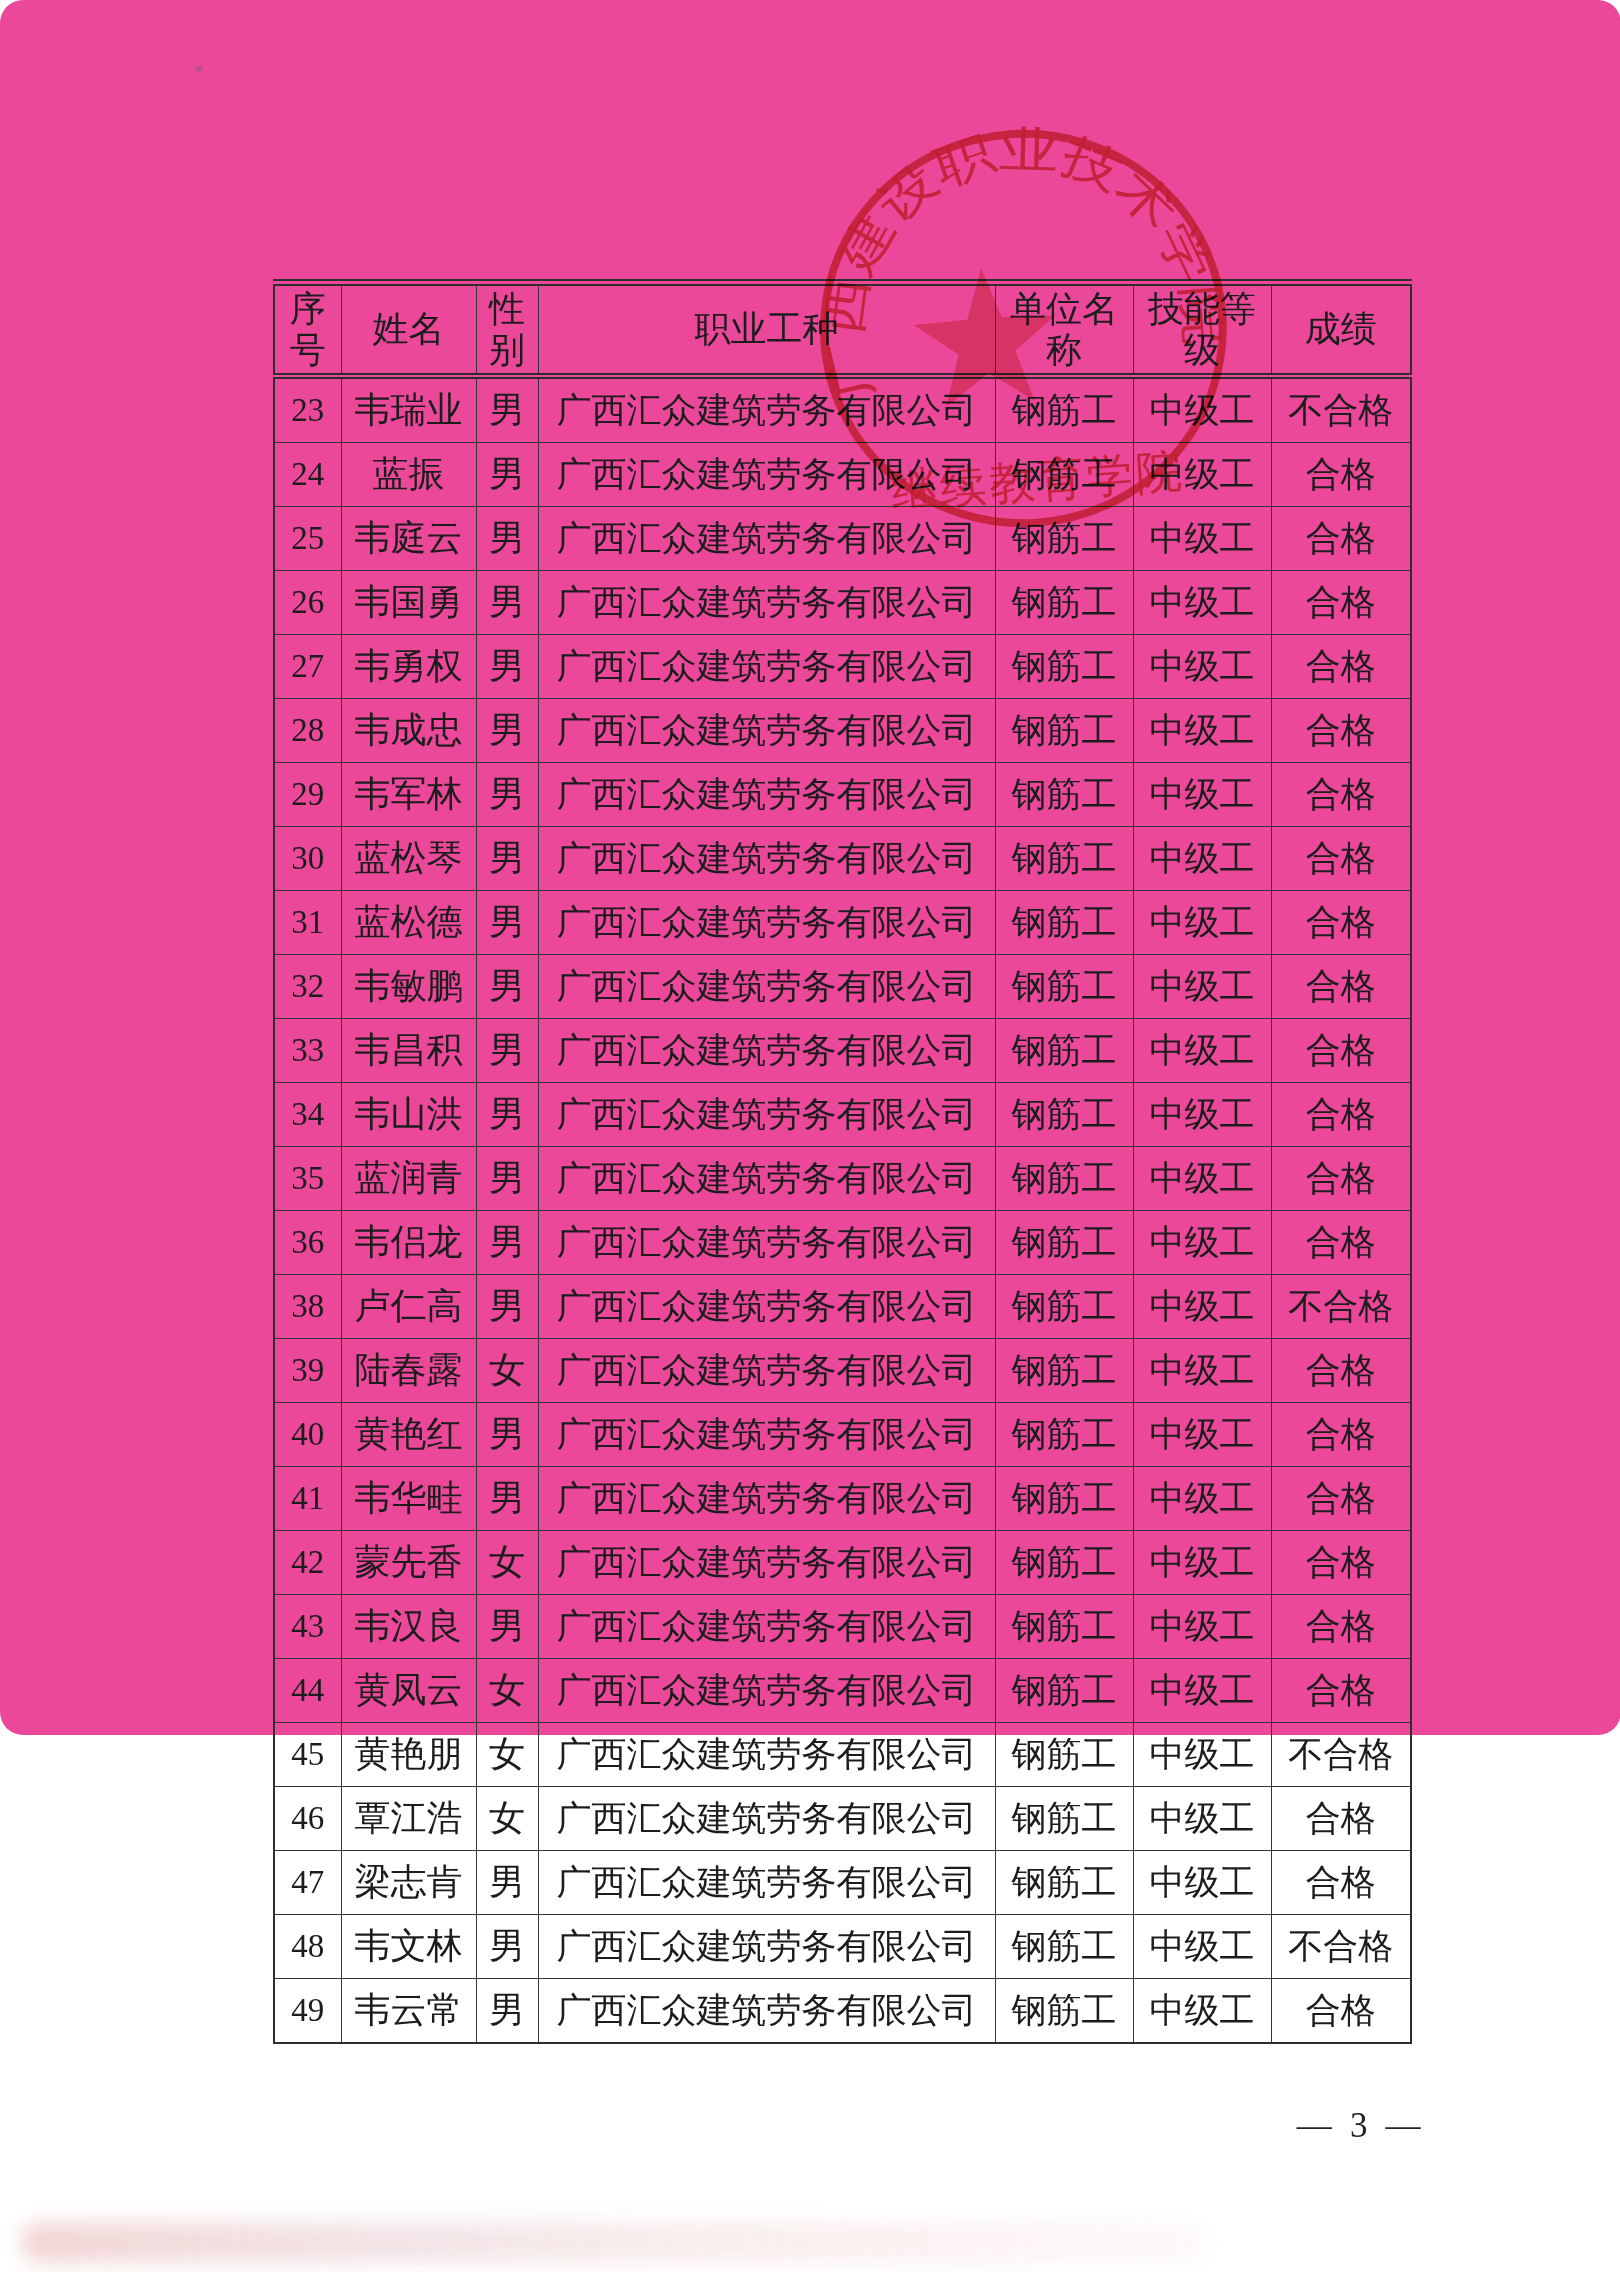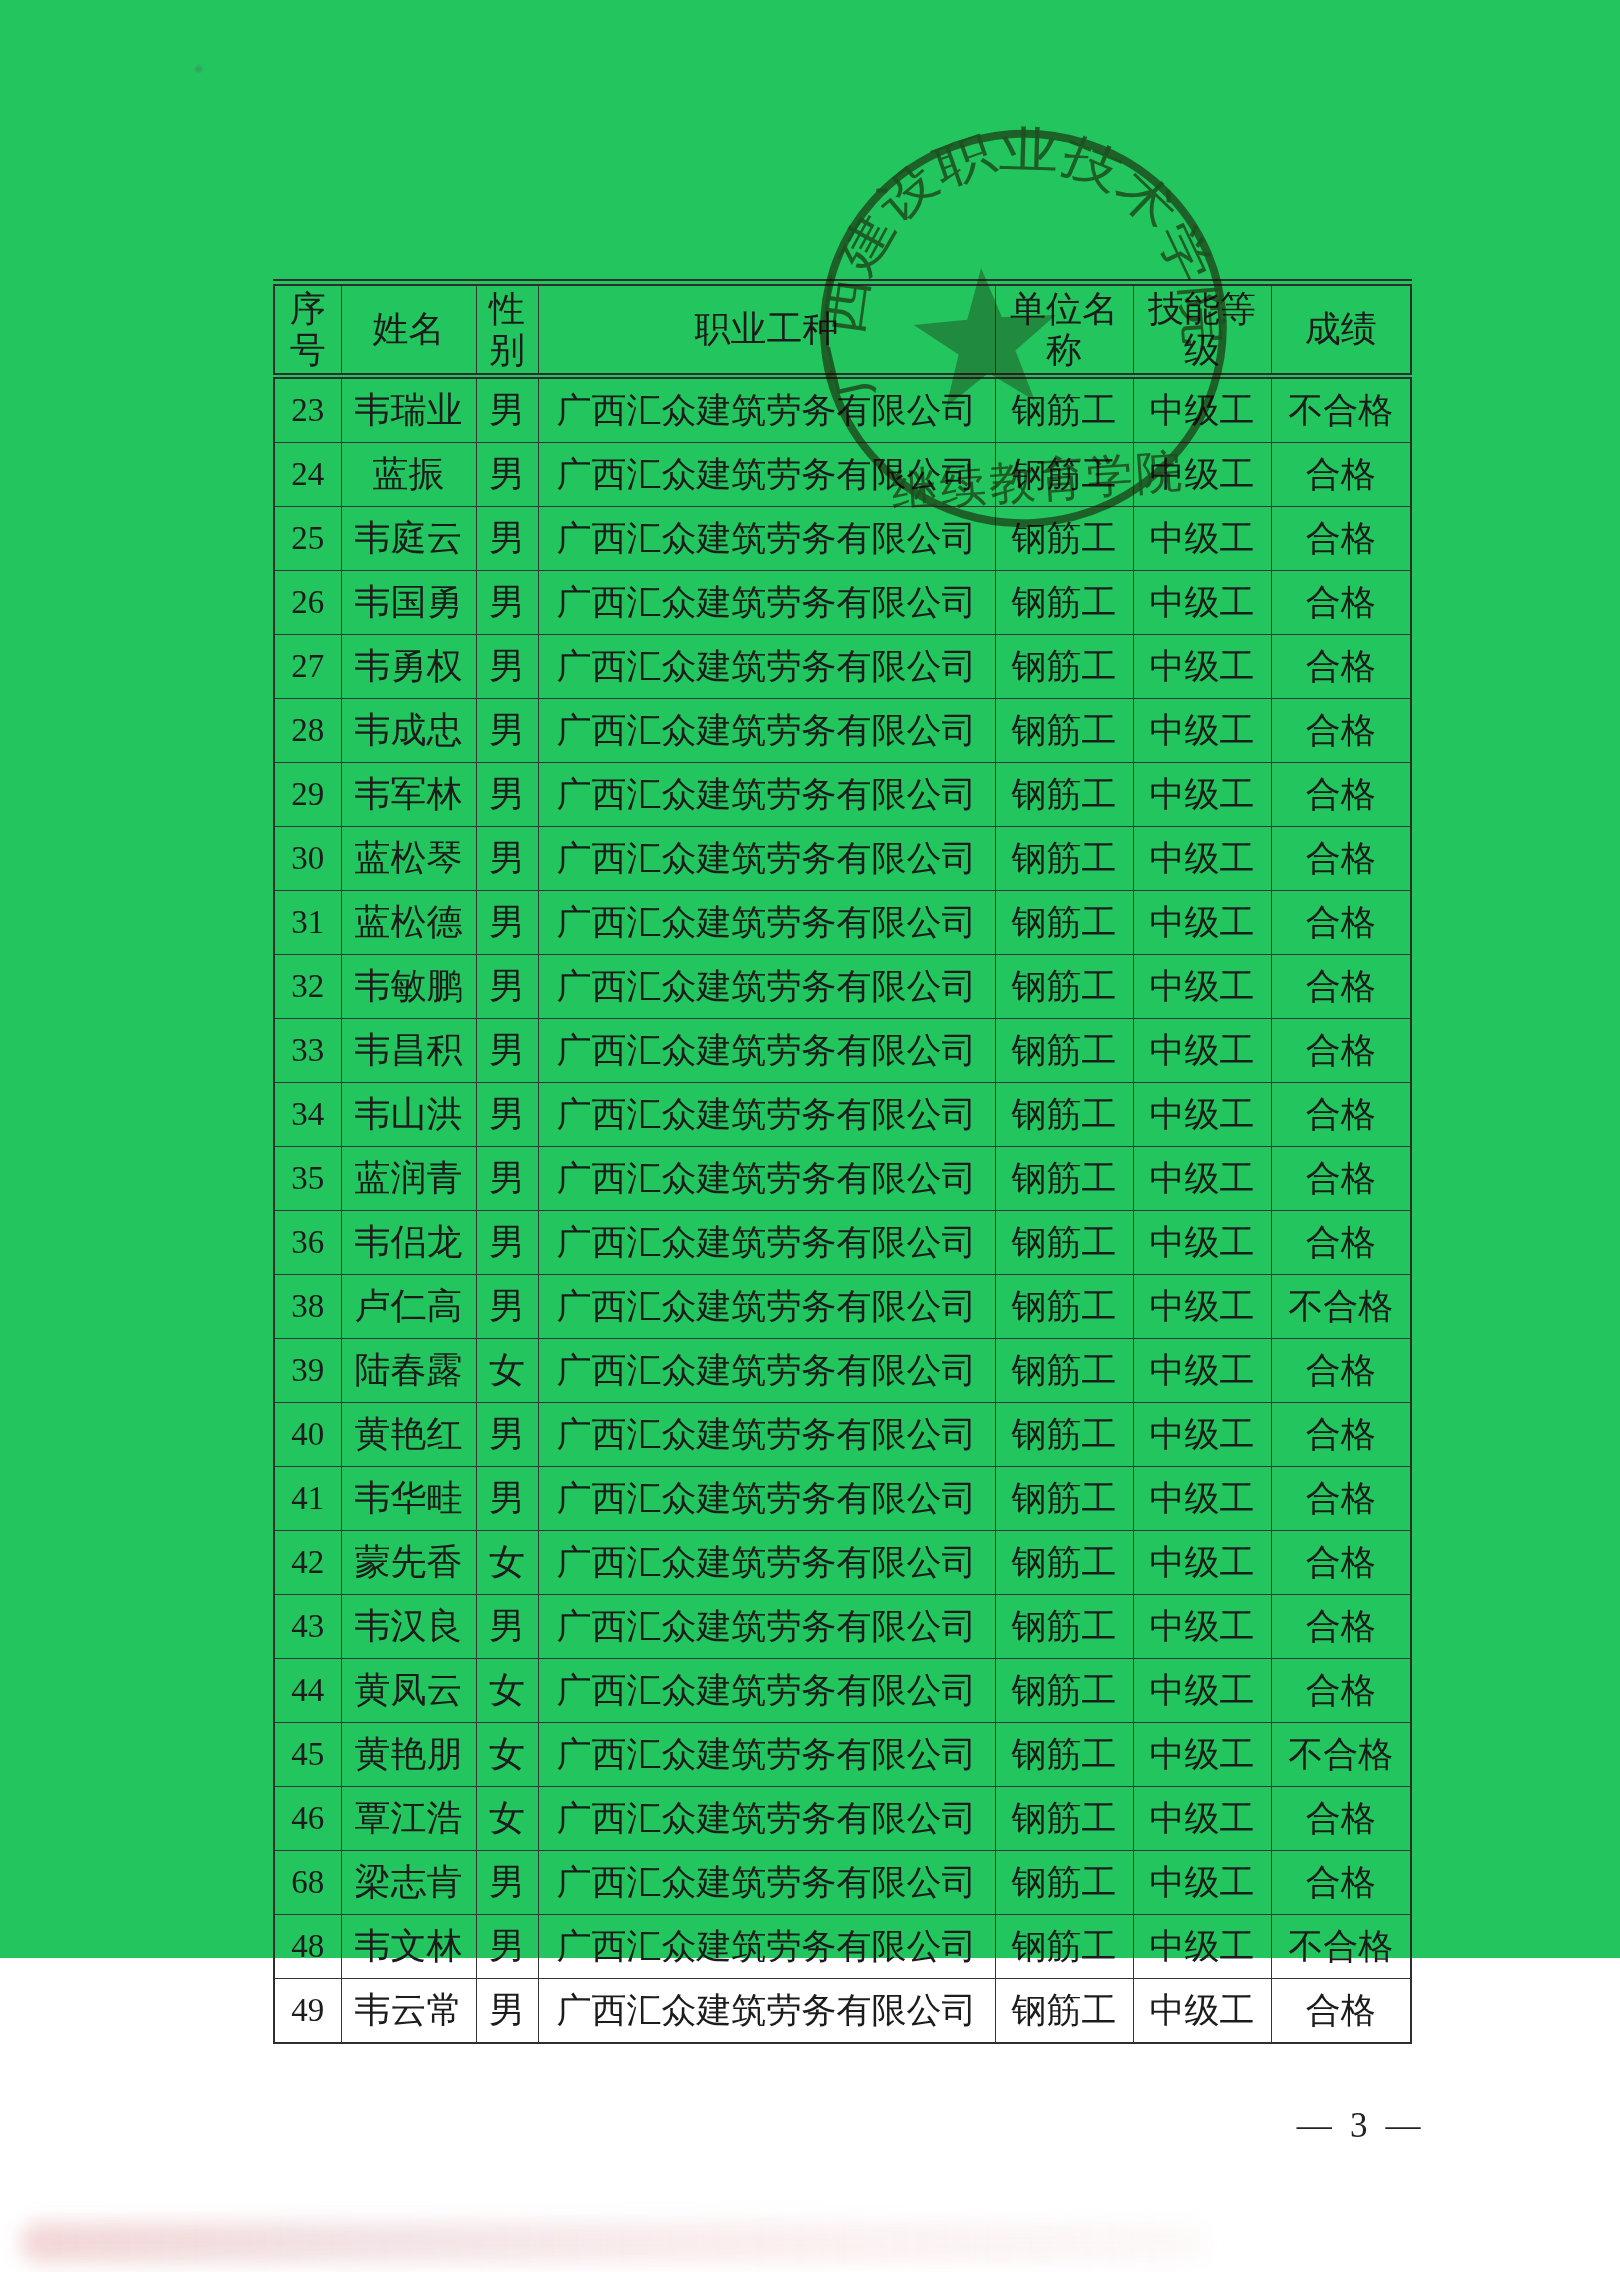--- a/index.html
+++ b/index.html
@@ -1,18 +1,18 @@
 <!DOCTYPE html>
 <html style="font-size:12.7px"><head>
 <meta charset="utf-8">
 <style>
   html,body{margin:0;padding:0;background:#ffffff;}
   body{width:1621px;height:2273px;overflow:hidden;
        font-family:"Liberation Serif","DejaVu Serif",serif;color:#1f1f1f;}
-  .sheet{position:relative;width:1621px;height:1958px;background:#22c55e;}
+  .sheet{position:relative;width:1621px;height:1735px;background:#ec4899;border-radius:23px;}
 
   
   table.results{
     position:absolute;left:273px;top:279px;width:1137px;
     table-layout:fixed;border-collapse:collapse;
     border-top:7.1px double #2e2e2e;
     border-bottom:2.4px solid #2e2e2e;
     border-left:2.4px solid #2e2e2e;
     border-right:2.4px solid #2e2e2e;
   }
@@ -284,21 +284,21 @@
         <tr>
       <td class="c-no">46</td>
       <td class="c-name">覃江浩</td>
       <td class="c-gender">女</td>
       <td class="c-company">广西汇众建筑劳务有限公司</td>
       <td class="c-trade">钢筋工</td>
       <td class="c-level">中级工</td>
       <td class="c-result">合格</td>
     </tr>
         <tr>
-      <td class="c-no">68</td>
+      <td class="c-no">47</td>
       <td class="c-name">梁志肯</td>
       <td class="c-gender">男</td>
       <td class="c-company">广西汇众建筑劳务有限公司</td>
       <td class="c-trade">钢筋工</td>
       <td class="c-level">中级工</td>
       <td class="c-result">合格</td>
     </tr>
         <tr>
       <td class="c-no">48</td>
       <td class="c-name">韦文林</td>

